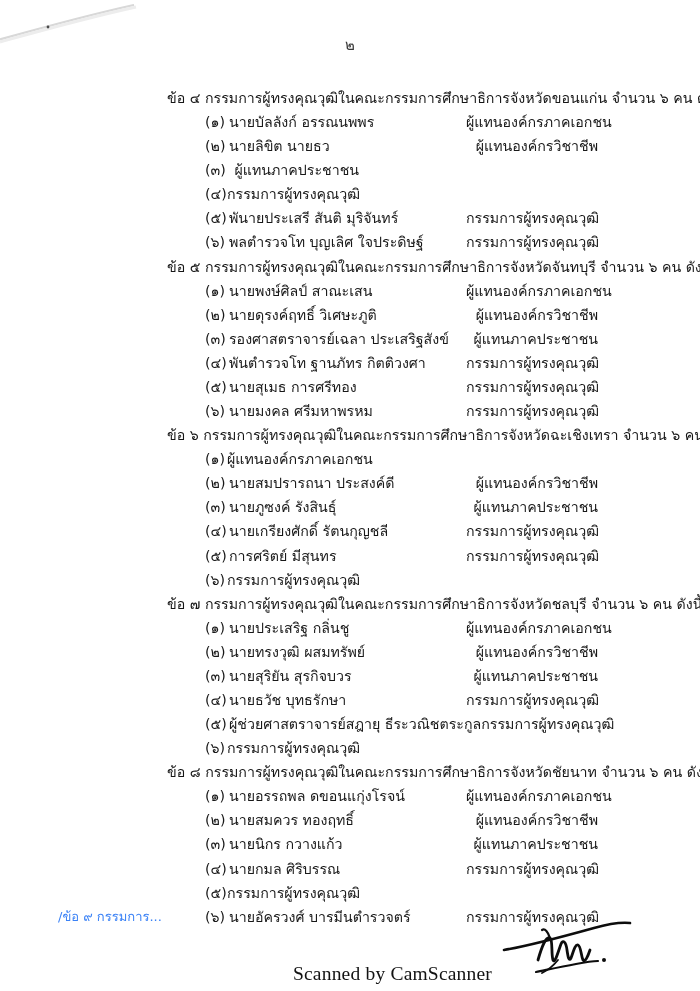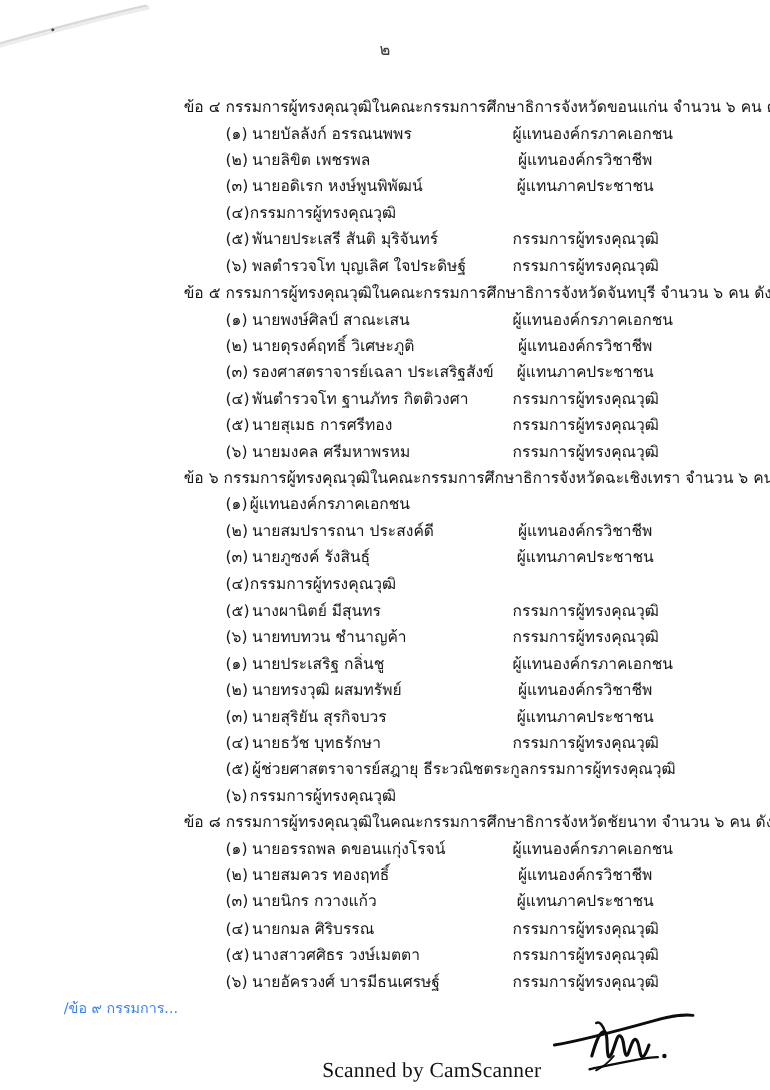--- a/index.html
+++ b/index.html
@@ -79,21 +79,21 @@
   }
   .item-name {
     flex: 1 1 auto;
     white-space: nowrap;
     padding-left: 2px;
   }
   .item-role {
     flex: 0 0 auto;
     width: 132px;
     white-space: nowrap;
-    text-align: center;
+    text-align: right;
   }
 
   
   .catchword {
     position: absolute;
     top: 906px;
     left: 0;
     width: 700px;
     text-align: left;
     font-size: 13px;
@@ -144,26 +144,25 @@
     <section class="clause">
       <div class="clause-heading">ข้อ ๔ กรรมการผู้ทรงคุณวุฒิในคณะกรรมการศึกษาธิการจังหวัดขอนแก่น จำนวน ๖ คน ดังนี้</div>
       <ul class="clause-items">
         <li class="clause-item">
           <span class="item-num">(๑)</span>
           <span class="item-name">นายบัลลังก์  อรรณนพพร</span>
           <span class="item-role">ผู้แทนองค์กรภาคเอกชน</span>
         </li>
         <li class="clause-item">
           <span class="item-num">(๒)</span>
-          <span class="item-name">นายลิขิต  เพชรพล</span>
-          <span class="item-role">ผู้แทนองค์กรวิชาชีพ</span>
-        </li>
-        <li class="clause-item">
-          <span class="item-num">(๓)</span>
-          <span class="item-name">นายอดิเรก  หงษ์พูนพิพัฒน์</span>
+          <span class="item-name">นายลิขิต  นายธว</span>
+          <span class="item-role">ผู้แทนองค์กรวิชาชีพ</span>
+        </li>
+        <li class="clause-item">
+          <span class="item-num">(๓)</span>
           <span class="item-role">ผู้แทนภาคประชาชน</span>
         </li>
         <li class="clause-item">
           <span class="item-num">(๔)</span>
           <span class="item-role">กรรมการผู้ทรงคุณวุฒิ</span>
         </li>
         <li class="clause-item">
           <span class="item-num">(๕)</span>
           <span class="item-name">พันายประเสรี สันติ  มุริจันทร์</span>
           <span class="item-role">กรรมการผู้ทรงคุณวุฒิ</span>
@@ -224,36 +223,37 @@
           <span class="item-name">นายสมปรารถนา  ประสงค์ดี</span>
           <span class="item-role">ผู้แทนองค์กรวิชาชีพ</span>
         </li>
         <li class="clause-item">
           <span class="item-num">(๓)</span>
           <span class="item-name">นายภูซงค์  รังสินธุ์</span>
           <span class="item-role">ผู้แทนภาคประชาชน</span>
         </li>
         <li class="clause-item">
           <span class="item-num">(๔)</span>
-          <span class="item-role">กรรมการผู้ทรงคุณวุฒิ</span>
-        </li>
-        <li class="clause-item">
-          <span class="item-num">(๕)</span>
-          <span class="item-name">นางผานิตย์  มีสุนทร</span>
-          <span class="item-role">กรรมการผู้ทรงคุณวุฒิ</span>
-        </li>
-        <li class="clause-item">
-          <span class="item-num">(๖)</span>
-          <span class="item-name">นายทบทวน  ชำนาญค้า</span>
-          <span class="item-role">กรรมการผู้ทรงคุณวุฒิ</span>
-        </li>
-      </ul>
-    </section>
-
-    <section class="clause">
+          <span class="item-name">นายเกรียงศักดิ์  รัตนกุญชลี</span>
+          <span class="item-role">กรรมการผู้ทรงคุณวุฒิ</span>
+        </li>
+        <li class="clause-item">
+          <span class="item-num">(๕)</span>
+          <span class="item-name">การศริตย์  มีสุนทร</span>
+          <span class="item-role">กรรมการผู้ทรงคุณวุฒิ</span>
+        </li>
+        <li class="clause-item">
+          <span class="item-num">(๖)</span>
+          <span class="item-role">กรรมการผู้ทรงคุณวุฒิ</span>
+        </li>
+      </ul>
+    </section>
+
+    <section class="clause">
+      <div class="clause-heading">ข้อ ๗ กรรมการผู้ทรงคุณวุฒิในคณะกรรมการศึกษาธิการจังหวัดชลบุรี จำนวน ๖ คน ดังนี้</div>
       <ul class="clause-items">
         <li class="clause-item">
           <span class="item-num">(๑)</span>
           <span class="item-name">นายประเสริฐ  กลิ่นชู</span>
           <span class="item-role">ผู้แทนองค์กรภาคเอกชน</span>
         </li>
         <li class="clause-item">
           <span class="item-num">(๒)</span>
           <span class="item-name">นายทรงวุฒิ  ผสมทรัพย์</span>
           <span class="item-role">ผู้แทนองค์กรวิชาชีพ</span>
@@ -298,26 +298,25 @@
           <span class="item-name">นายนิกร  กวางแก้ว</span>
           <span class="item-role">ผู้แทนภาคประชาชน</span>
         </li>
         <li class="clause-item">
           <span class="item-num">(๔)</span>
           <span class="item-name">นายกมล  ศิริบรรณ</span>
           <span class="item-role">กรรมการผู้ทรงคุณวุฒิ</span>
         </li>
         <li class="clause-item">
           <span class="item-num">(๕)</span>
-          <span class="item-name">นางสาวศศิธร  วงษ์เมตตา</span>
-          <span class="item-role">กรรมการผู้ทรงคุณวุฒิ</span>
-        </li>
-        <li class="clause-item">
-          <span class="item-num">(๖)</span>
-          <span class="item-name">นายอัครวงศ์  บารมีธนเศรษฐ์</span>
+          <span class="item-role">กรรมการผู้ทรงคุณวุฒิ</span>
+        </li>
+        <li class="clause-item">
+          <span class="item-num">(๖)</span>
+          <span class="item-name">นายอัครวงศ์  บารมีนตำรวจตร์</span>
           <span class="item-role">กรรมการผู้ทรงคุณวุฒิ</span>
         </li>
       </ul>
     </section>
 
   </div>
 
   <div class="catchword">
     <span>/ข้อ ๙ กรรมการ...</span>
   </div>

